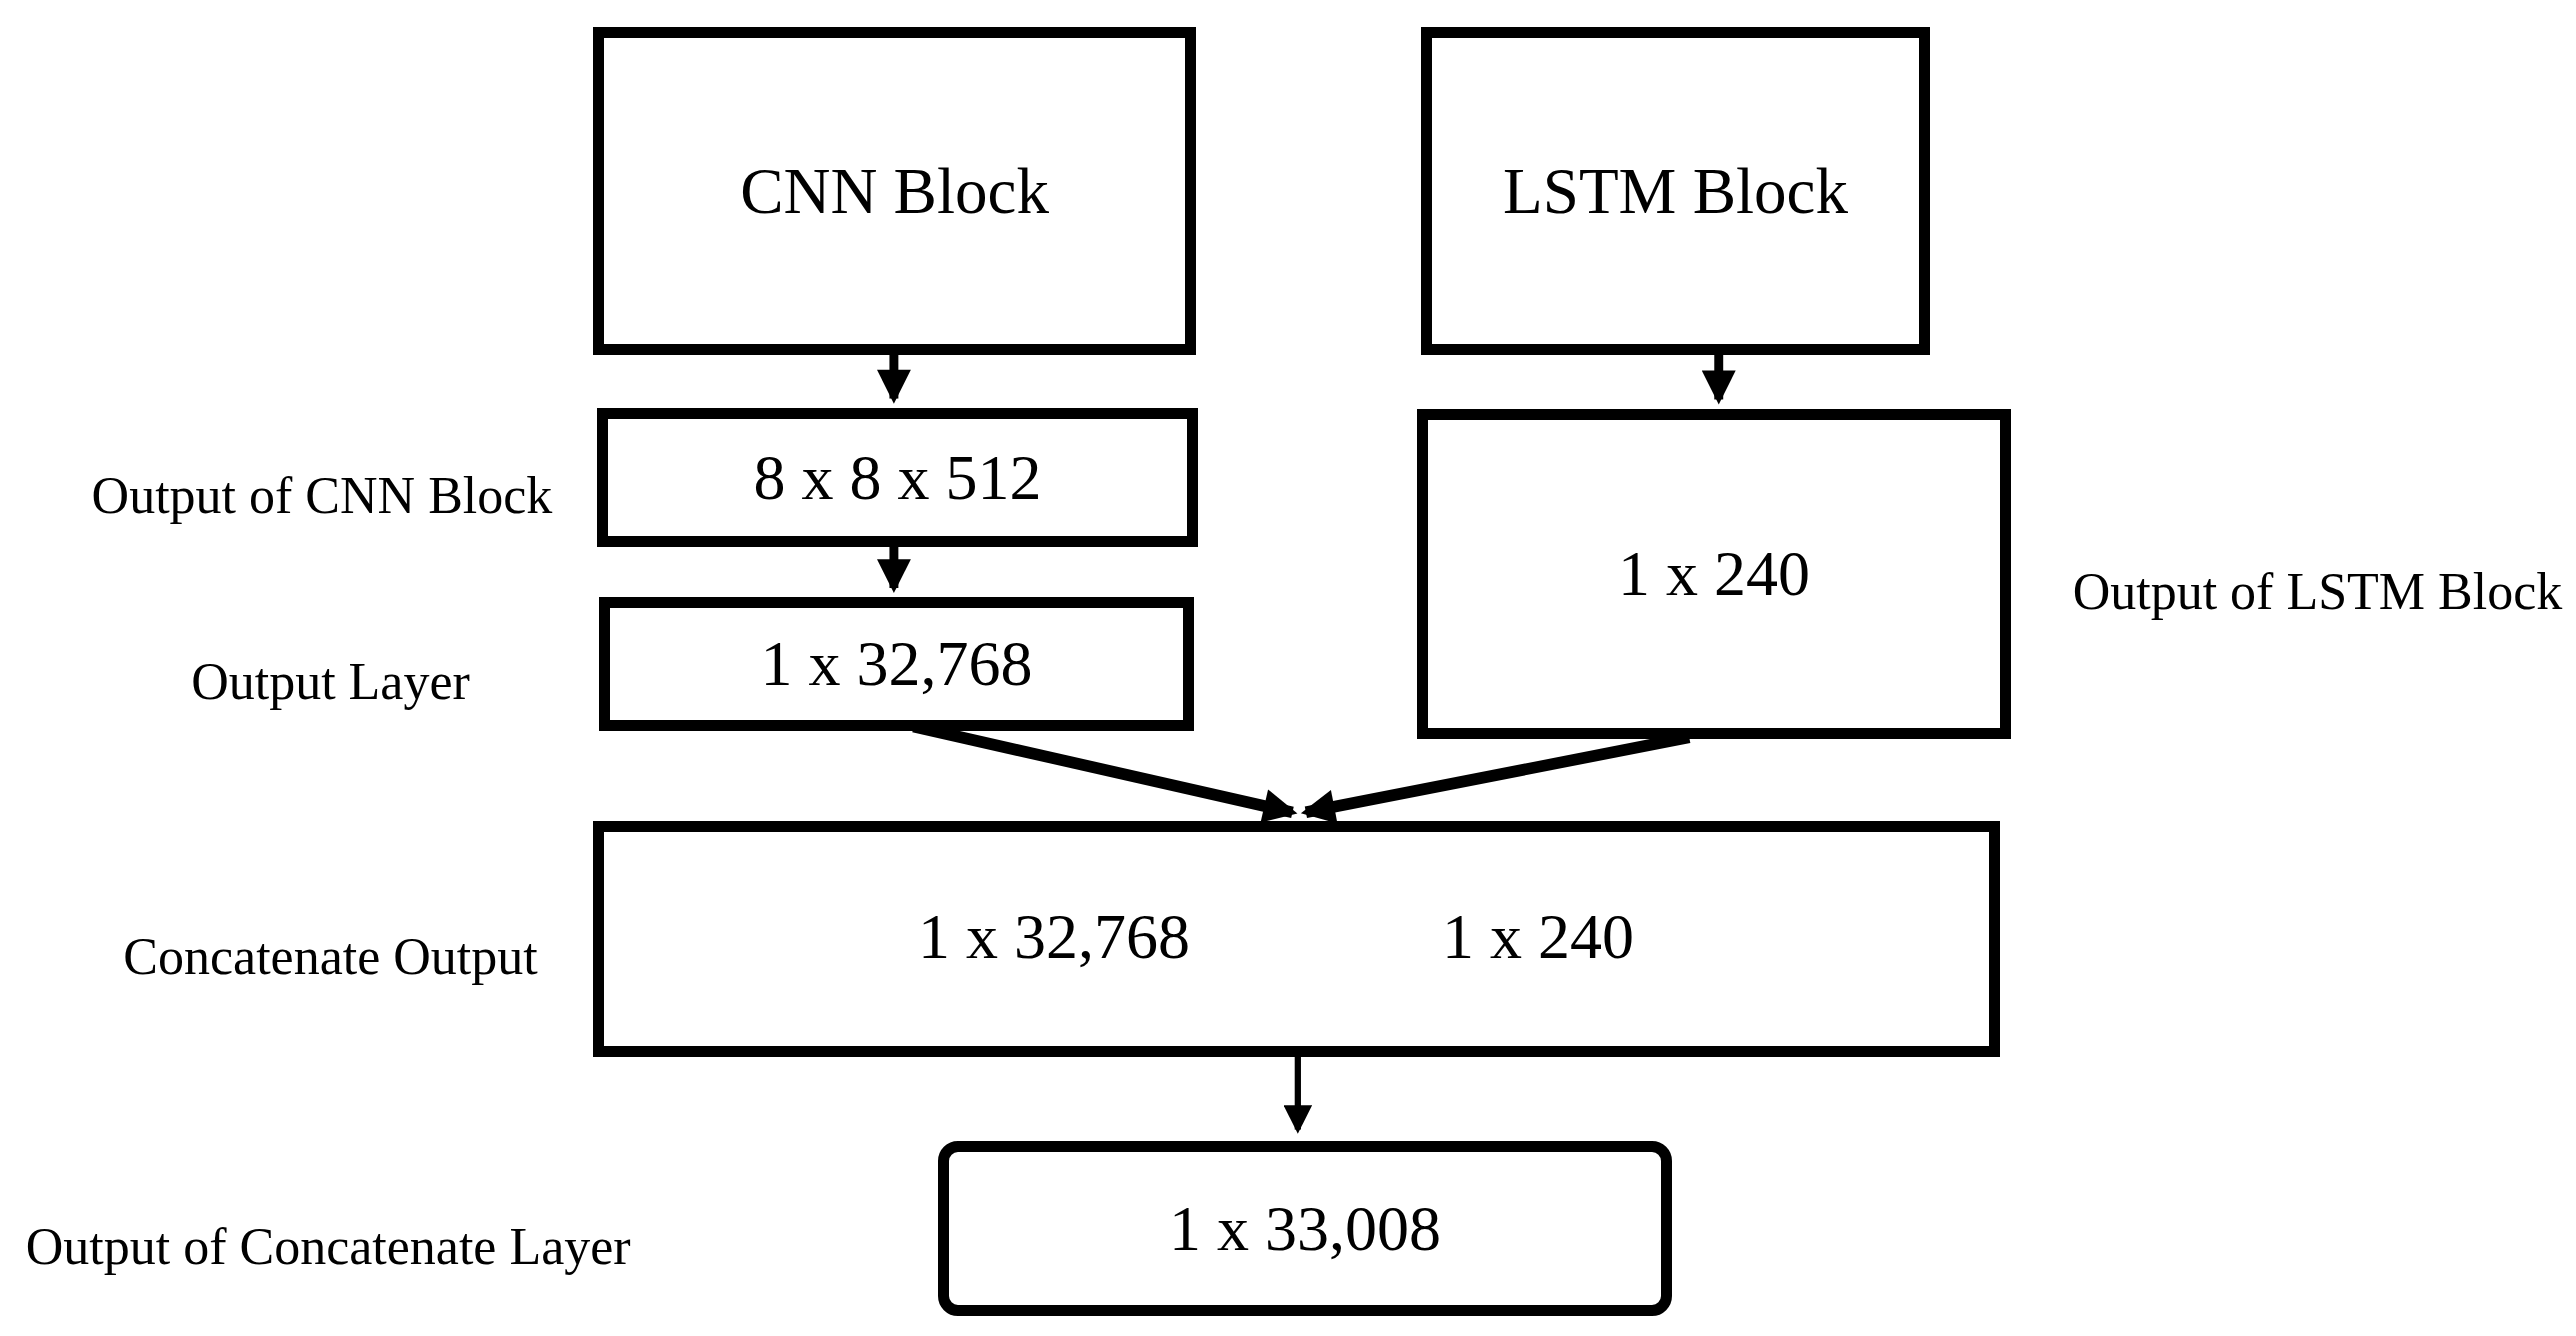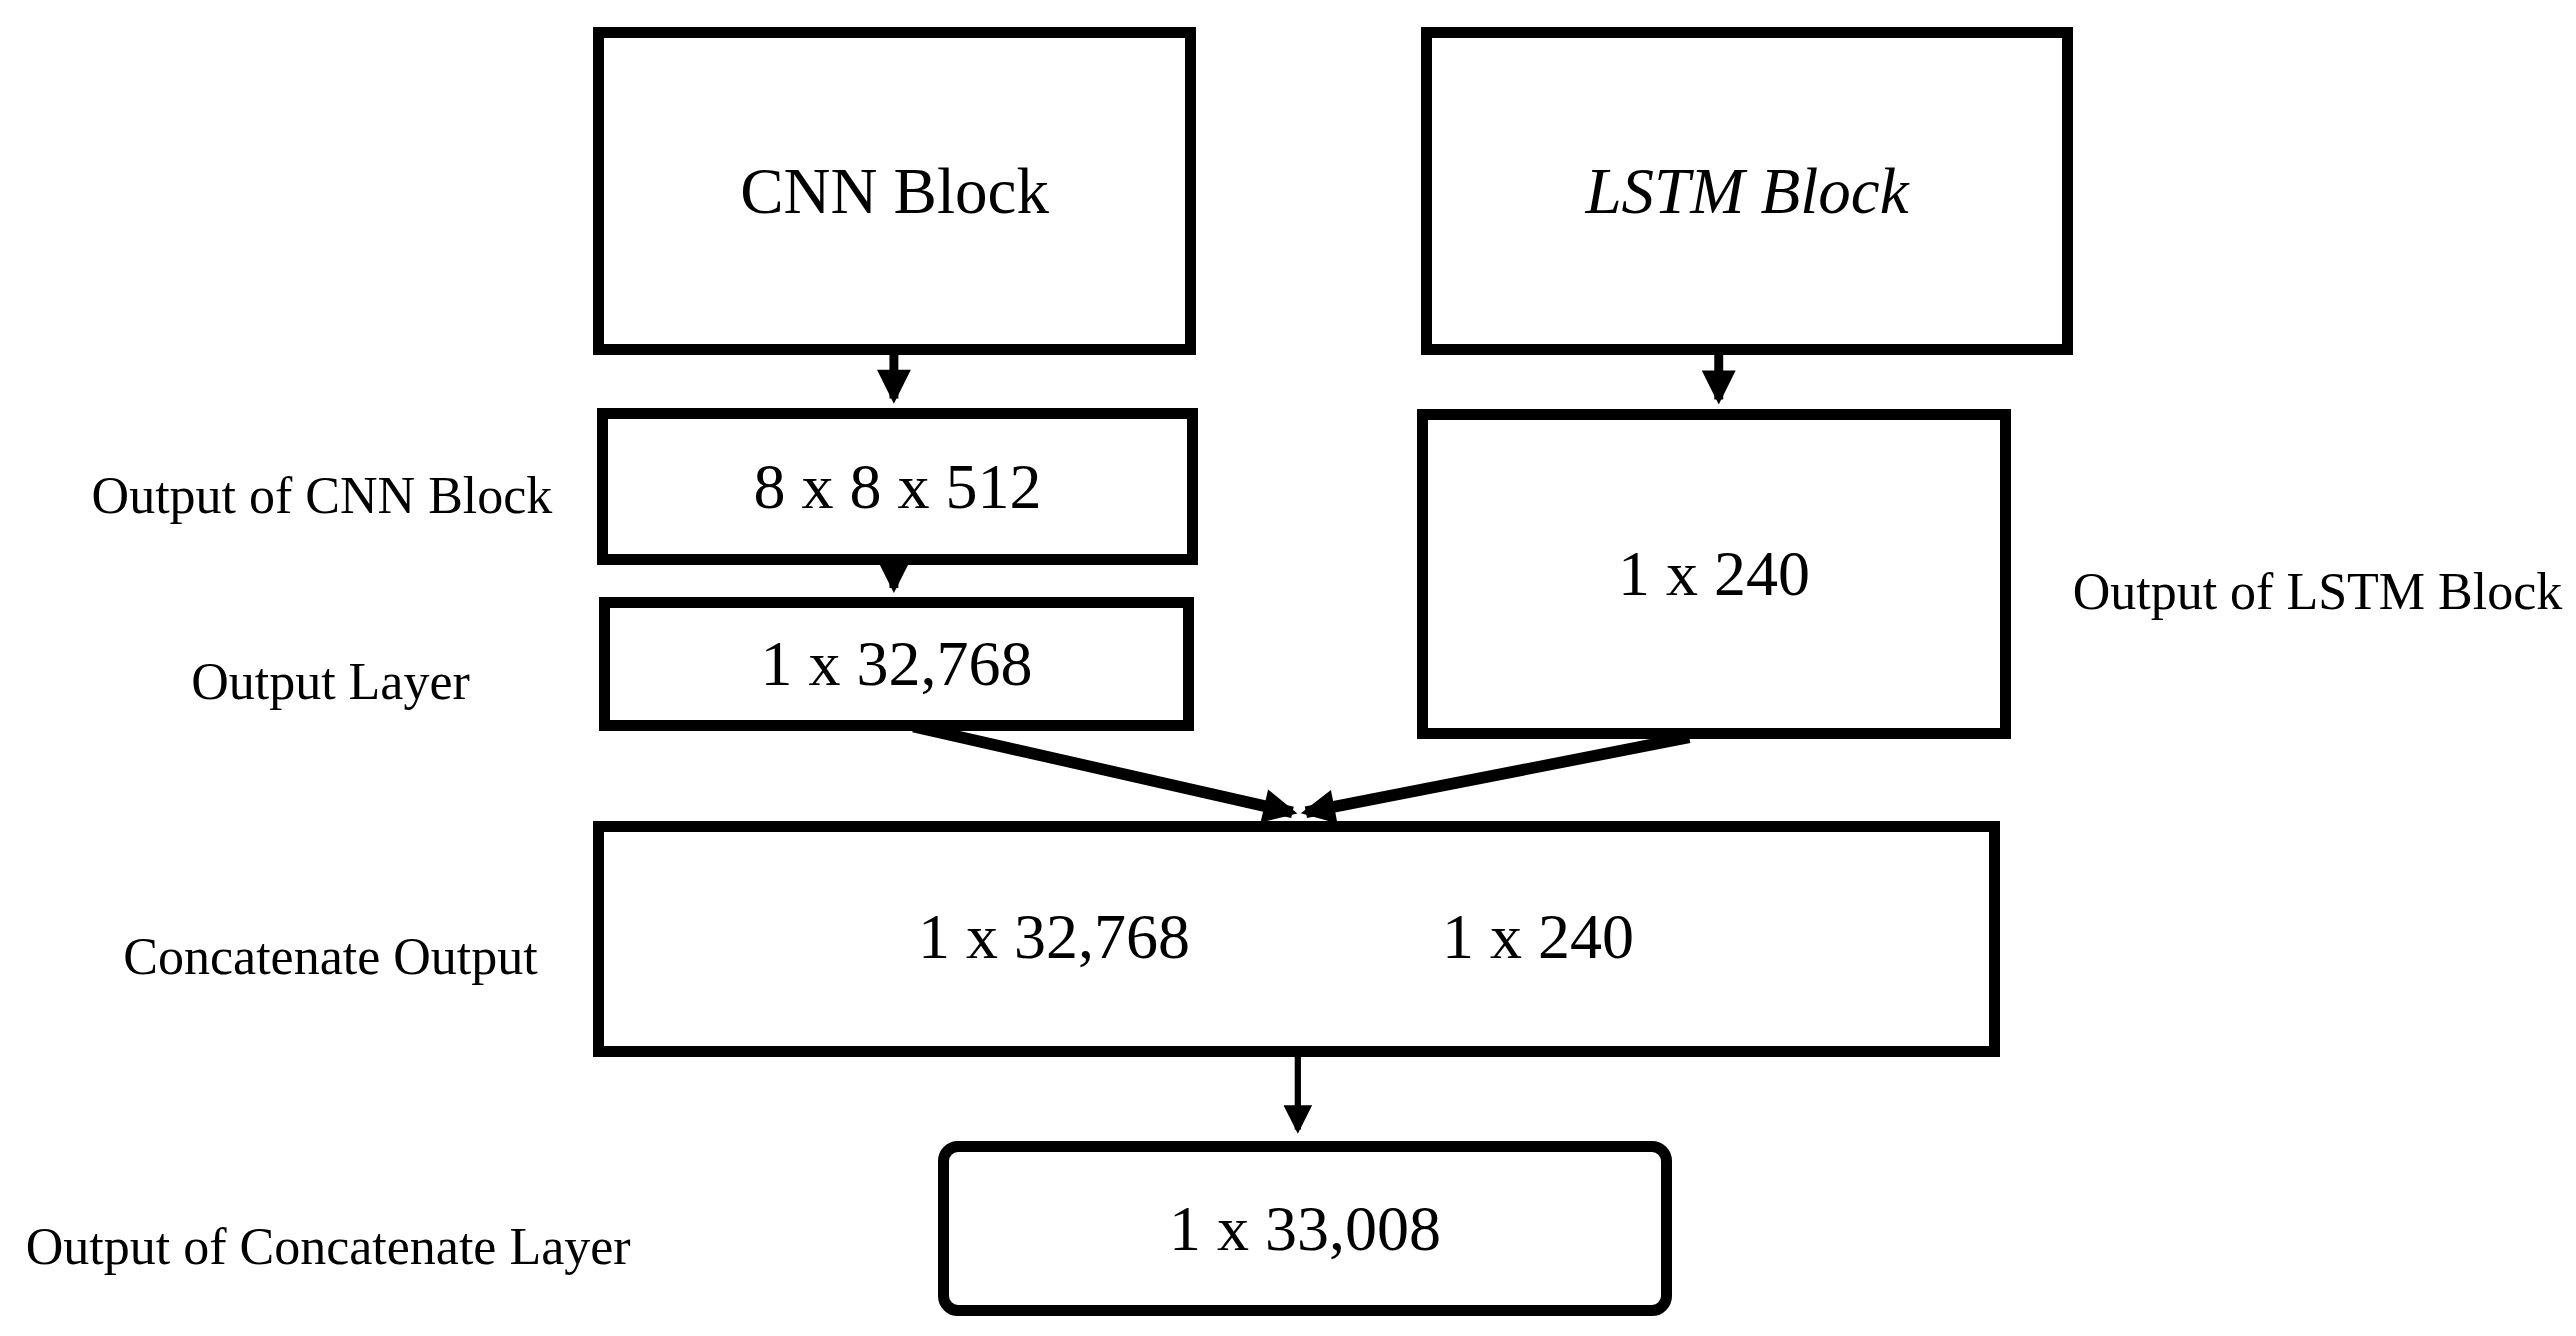--- a/index.html
+++ b/index.html
@@ -58,22 +58,22 @@
     display: flex;
     align-items: center;
     justify-content: center;
     font-size: 52px;
     line-height: 1;
     white-space: nowrap;
     margin-top: 18px;
   }
   
   #box-cnn           { left: 593px;  top: 27px;   width: 603px;  height: 328px; }
-  #box-lstm          { left: 1421px; top: 27px;   width: 652px;  height: 328px; font-style: italic; }
-  #box-cnn-output    { left: 597px;  top: 408px;  width: 601px;  height: 157px; }
+  #box-lstm          { left: 1421px; top: 27px;   width: 509px;  height: 328px; }
+  #box-cnn-output    { left: 597px;  top: 408px;  width: 601px;  height: 139px; }
   #box-flatten       { left: 599px;  top: 597px;  width: 595px;  height: 134px; }
   #box-lstm-output   { left: 1417px; top: 409px;  width: 594px;  height: 330px; }
   #box-concat        { left: 593px;  top: 821px;  width: 1407px; height: 236px; }
   #box-concat-output { left: 938px; top: 1141px; width: 734px;  height: 175px; border-radius: 20px; }
 
   #cell-left  { left: 812px;  top: 861px; width: 484px; height: 152px; }
   #cell-right { left: 1296px; top: 861px; width: 484px; height: 152px; }
 
   #caption-cnn-output    { left: 76px;   top: 442px;  width: 492px; }
   #caption-flatten       { left: 134px;  top: 628px;  width: 393px; }

